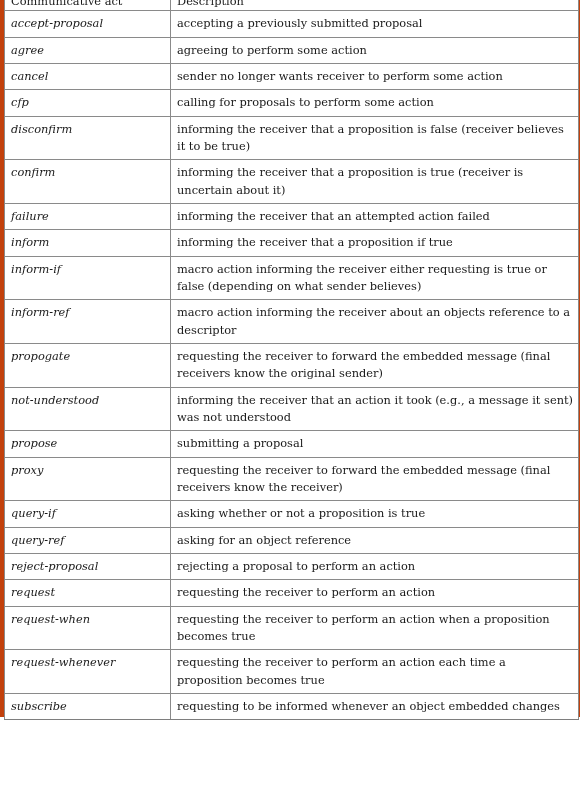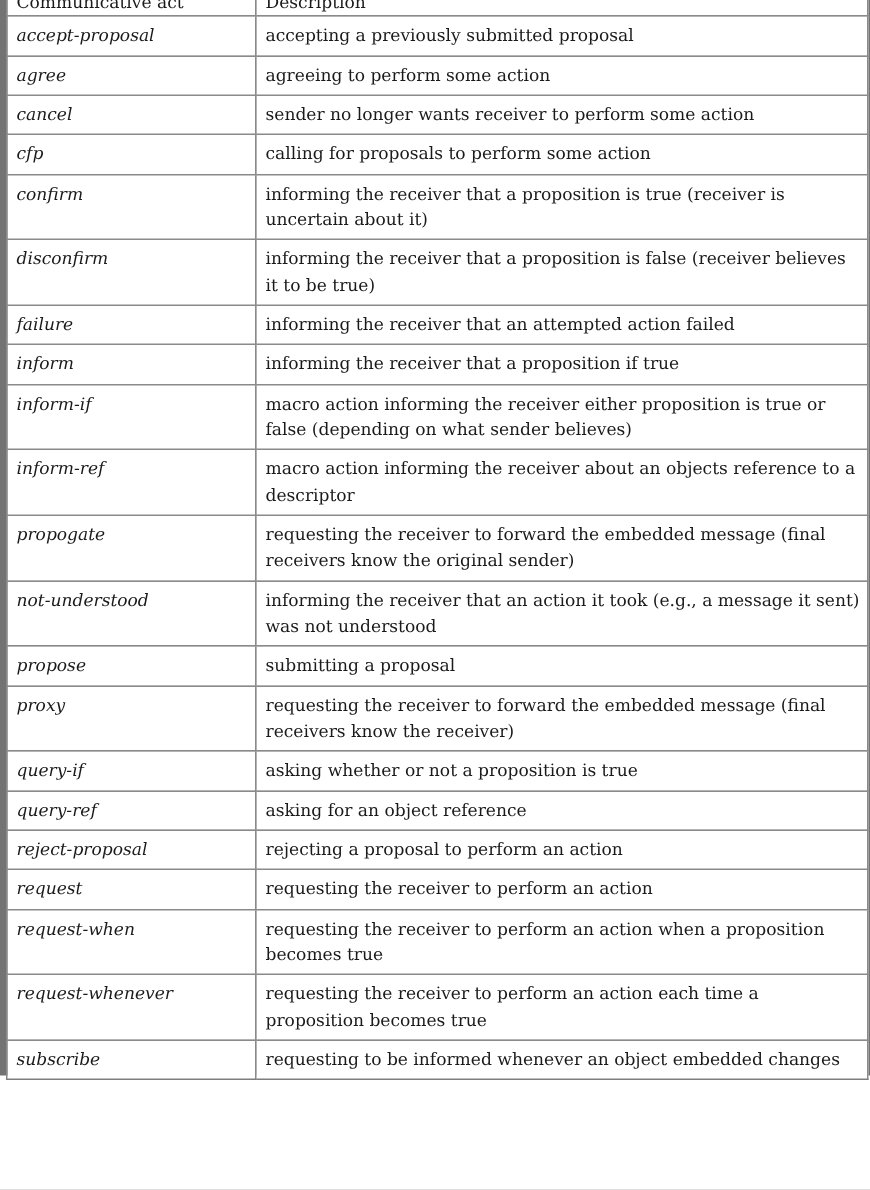--- a/index.html
+++ b/index.html
@@ -13,21 +13,21 @@
     height: 793px;
     overflow: hidden;
     font-family: "DejaVu Serif", "Liberation Serif", serif;
     color: #1a1a1a;
   }
 
   .page {
     position: relative;
     width: 580px;
     height: 717px;
-    background: #737373;
+    background: #c2410c;
   }
 
   
   .table-wrap {
     position: absolute;
     left: 4px;
     top: -5px;
     width: 574px;
   }
 
@@ -111,38 +111,38 @@
           </tr>
           <tr>
             <td class="act">cancel</td>
             <td class="desc">sender no longer wants receiver to perform some action</td>
           </tr>
           <tr>
             <td class="act">cfp</td>
             <td class="desc">calling for proposals to perform some action</td>
           </tr>
           <tr>
+            <td class="act">disconfirm</td>
+            <td class="desc">informing the receiver that a proposition is false (receiver believes it to be true)</td>
+          </tr>
+          <tr>
             <td class="act">confirm</td>
             <td class="desc">informing the receiver that a proposition is true (receiver is uncertain about it)</td>
-          </tr>
-          <tr>
-            <td class="act">disconfirm</td>
-            <td class="desc">informing the receiver that a proposition is false (receiver believes it to be true)</td>
           </tr>
           <tr>
             <td class="act">failure</td>
             <td class="desc">informing the receiver that an attempted action failed</td>
           </tr>
           <tr>
             <td class="act">inform</td>
             <td class="desc">informing the receiver that a proposition if true</td>
           </tr>
           <tr>
             <td class="act">inform-if</td>
-            <td class="desc">macro action informing the receiver either proposition is true or false (depending on what sender believes)</td>
+            <td class="desc">macro action informing the receiver either requesting is true or false (depending on what sender believes)</td>
           </tr>
           <tr>
             <td class="act">inform-ref</td>
             <td class="desc">macro action informing the receiver about an objects reference to a descriptor</td>
           </tr>
           <tr>
             <td class="act">propogate</td>
             <td class="desc">requesting the receiver to forward the embedded message (final receivers know the original sender)</td>
           </tr>
           <tr>

